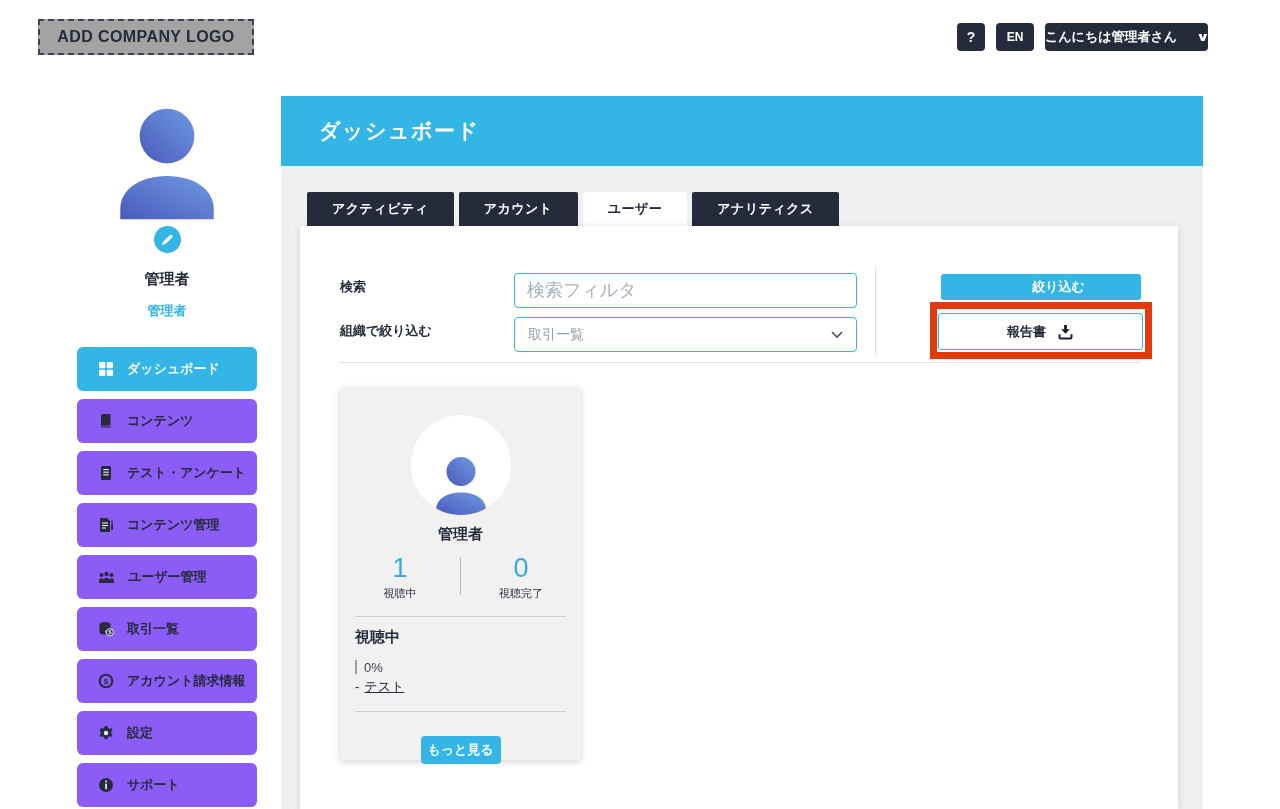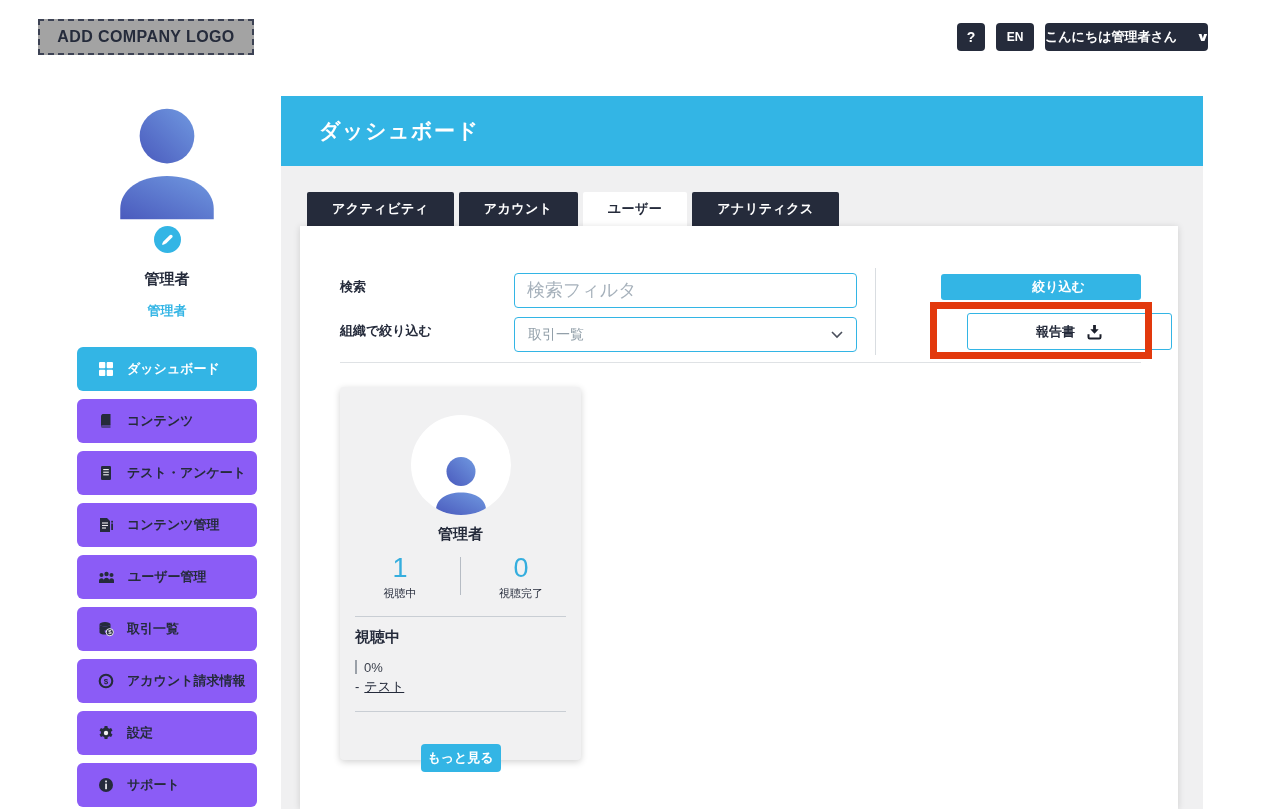--- a/index.html
+++ b/index.html
@@ -88,21 +88,21 @@
     display: flex; align-items: center; justify-content: space-between;
     padding: 0 13px; font-size: 14px; color: #93a0aa; cursor: pointer;
   }
   .v-div { position: absolute; left: 575px; top: 42px; width: 1px; height: 87px; background: #d9dde1; }
   .filter-btn {
     position: absolute; left: 641px; top: 48px; width: 200px; height: 26px;
     background: #33b5e5; border: none; border-radius: 3px;
     color: #fff; font-size: 13px; font-weight: bold; cursor: pointer; font-family: inherit; padding-left: 35px;
   }
   .report-btn {
-    position: absolute; left: 667px; top: 87px; width: 205px; height: 37px;
+    position: absolute; left: 638px; top: 87px; width: 205px; height: 37px;
     background: #fff; border: 1.5px solid #33b5e5; border-radius: 3px;
     color: #252b3b; font-size: 13px; font-weight: bold; cursor: pointer; font-family: inherit;
     display: flex; align-items: center; justify-content: center; gap: 11px;
   }
   .highlight-box {
     position: absolute; left: 630px; top: 76px; width: 222px; height: 57px;
     border: 7px solid #e2390d; pointer-events: none; z-index: 6;
   }
   .h-div { position: absolute; left: 40px; top: 136px; width: 801px; height: 1px; background: #dfe2e5; }
 
@@ -124,21 +124,21 @@
   .stat-label { margin-top: 2px; font-size: 11px; color: #252b3b; }
   .stat-div { width: 1px; background: #b6bcc4; margin: 3px 0 6px; }
   .card-div { margin: 15px 15px 0; height: 1px; background: #c9ced4; }
   .watch-section { text-align: left; padding: 0 15px; }
   .watch-title { margin-top: 11px; font-size: 15px; font-weight: bold; }
   .progress-row { margin-top: 13px; display: flex; align-items: center; gap: 7px; font-size: 13px; color: #3d424e; }
   .p-bar { width: 2px; height: 14px; background: #9aa0a8; }
   .item-row { margin-top: 3px; font-size: 13px; color: #252b3b; display: flex; gap: 5px; align-items: center; }
   .item-link { text-decoration: underline; cursor: pointer; }
   .more-btn {
-    margin-top: 32px; width: 80px; height: 28px; background: #33b5e5; border: none; border-radius: 4px;
+    margin-top: 24px; width: 80px; height: 28px; background: #33b5e5; border: none; border-radius: 4px;
     color: #fff; font-size: 13px; font-weight: bold; cursor: pointer; font-family: inherit;
   }
   .svg-defs { position: absolute; width: 0; height: 0; }
 </style>
 </head>
 <body>
 
 <svg class="svg-defs" aria-hidden="true">
   <defs>
     <linearGradient id="pgrad" x1="1" y1="0" x2="0" y2="1">

